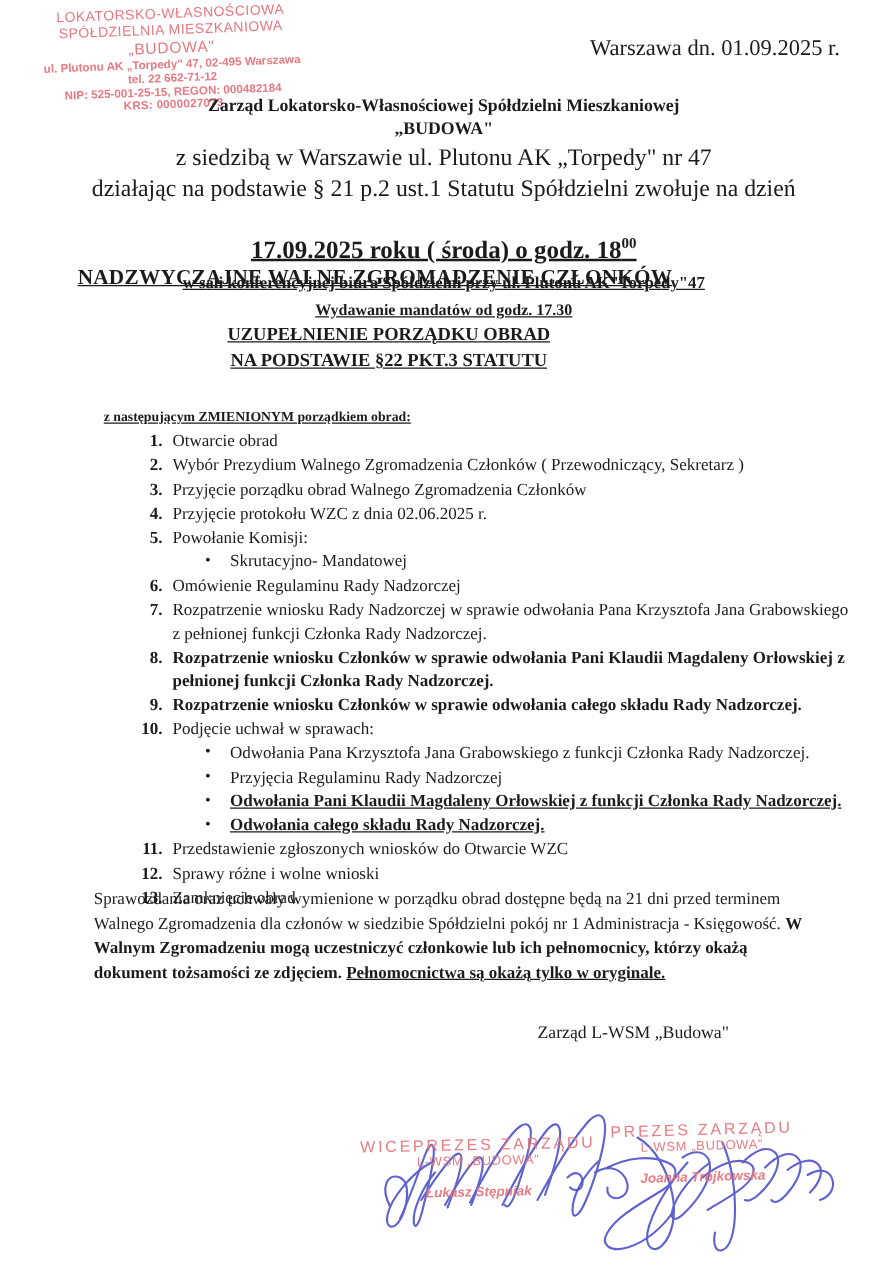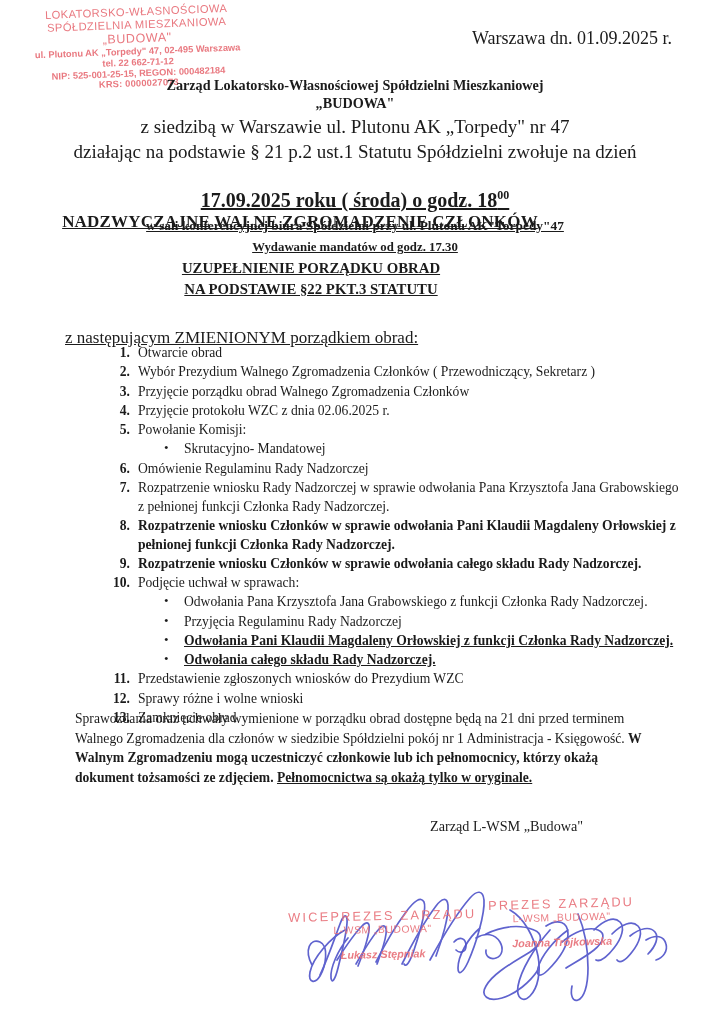--- a/index.html
+++ b/index.html
@@ -149,24 +149,24 @@
     font-weight: bold;
     line-height: 1.42;
   }
   .sub-title span {
     text-decoration: underline;
   }
 
   
   .agenda-intro {
     position: absolute;
-    left: 65px;
+    left: 83px;
     top: 328px;
-    font-size: 17px;
-    font-weight: normal;
+    font-size: 11px;
+    font-weight: bold;
   }
   .agenda-intro span { text-decoration: underline; }
 
   .agenda {
     position: absolute;
     left: 104px;
     top: 344px;
     width: 580px;
     font-size: 13.6px;
     line-height: 1.38;
@@ -368,21 +368,21 @@
       <div class="ag-sub bold">
         <div class="ag-bullet">•</div>
         <div class="ag-subtext">Odwołania Pani Klaudii Magdaleny Orłowskiej z funkcji Członka Rady Nadzorczej.</div>
       </div>
       <div class="ag-sub bold">
         <div class="ag-bullet">•</div>
         <div class="ag-subtext">Odwołania całego składu Rady Nadzorczej.</div>
       </div>
       <div class="ag-item">
         <div class="ag-num">11.</div>
-        <div class="ag-text">Przedstawienie zgłoszonych wniosków do Prezydium WZC</div>
+        <div class="ag-text">Przedstawienie zgłoszonych wniosków do Otwarcie WZC</div>
       </div>
       <div class="ag-item">
         <div class="ag-num">12.</div>
         <div class="ag-text">Sprawy różne i wolne wnioski</div>
       </div>
       <div class="ag-item">
         <div class="ag-num">13.</div>
         <div class="ag-text">Zamknięcie obrad</div>
       </div>
     </div>

